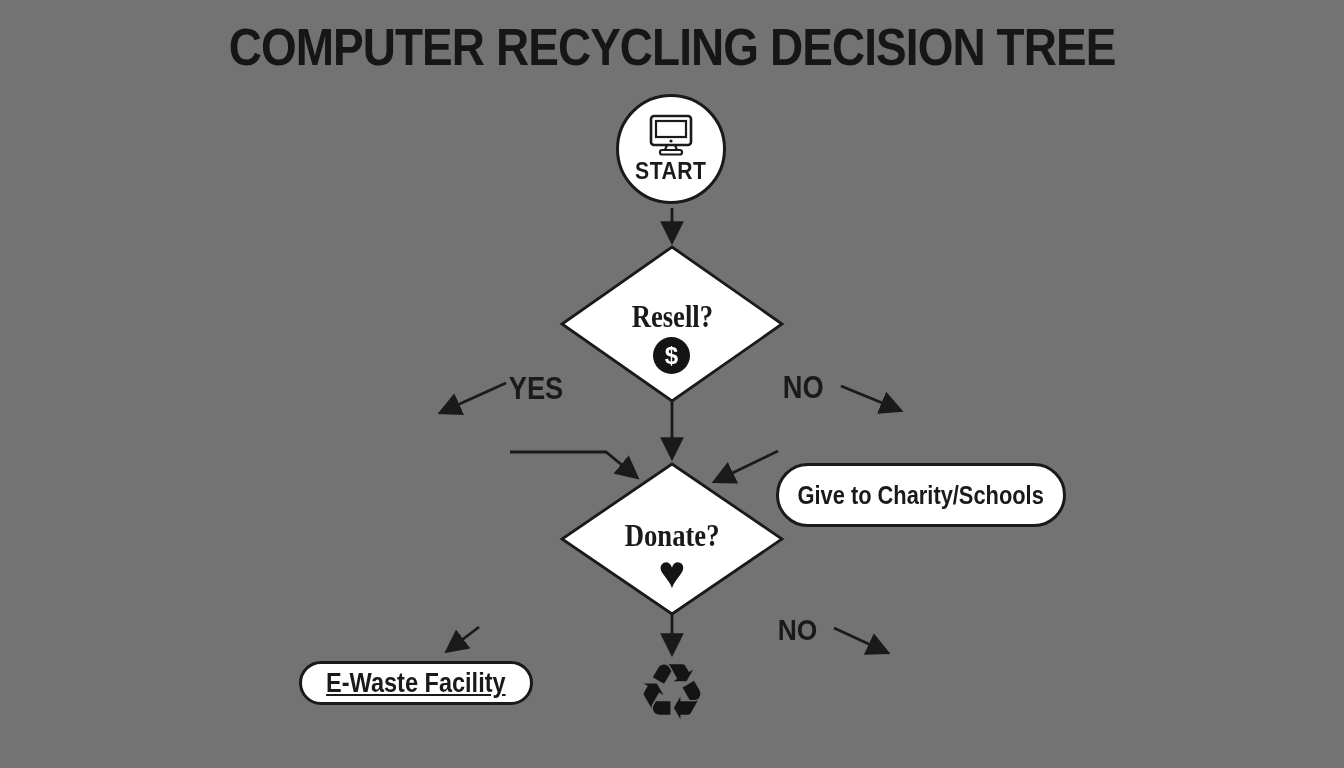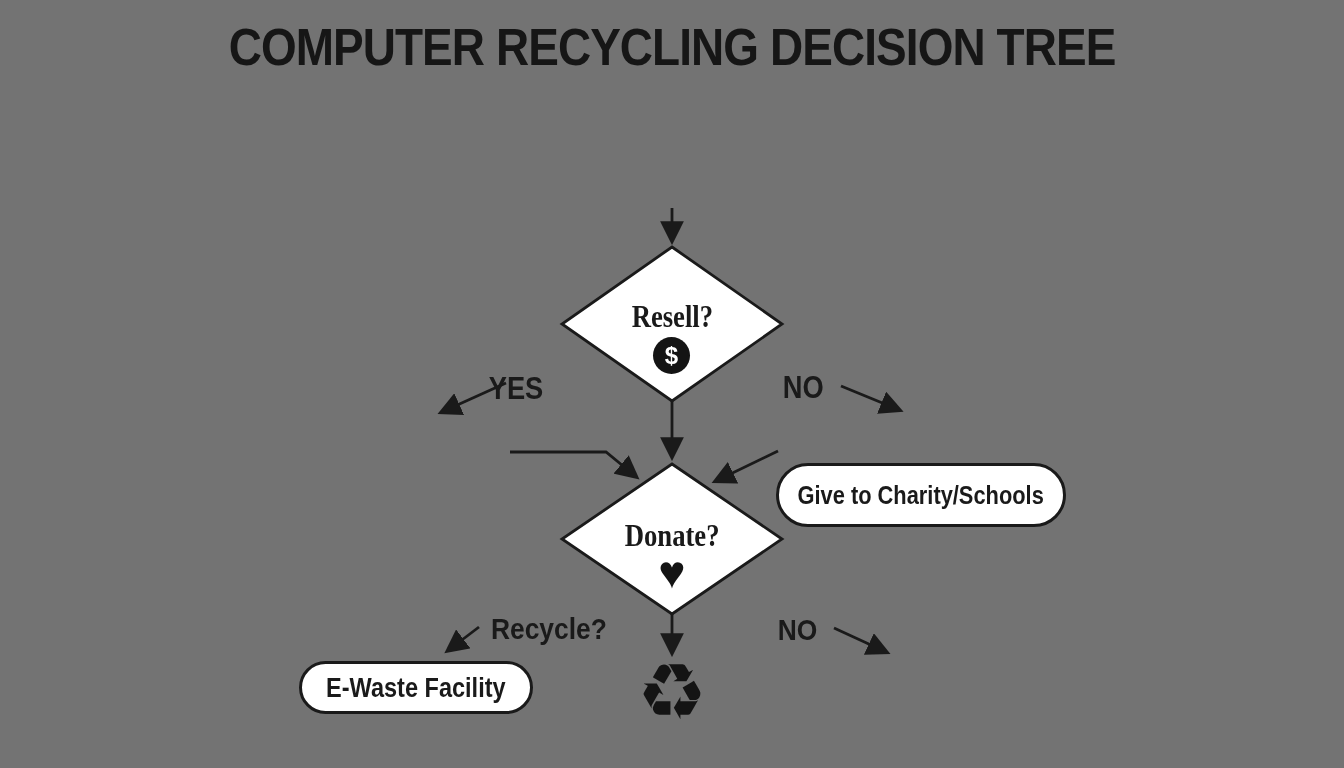--- a/index.html
+++ b/index.html
@@ -59,21 +59,21 @@
   }
   .pill-text {
     font-size: 28px;
     font-weight: bold;
     transform: scaleX(0.84);
   }
   .pill-text.small { font-size: 26px; }
 
   .pill-sell     { left: 293px; top: 422px; width: 217px; height: 59px; }
   .pill-charity  { left: 776px; top: 421px; width: 290px; height: 64px; margin-top: 42px; }
-  .pill-ewaste   { left: 299px; top: 661px; width: 234px; height: 53px; }
+  .pill-ewaste   { left: 299px; top: 661px; width: 234px; height: 44px; text-decoration: underline; }
   .pill-disposal { left: 806px; top: 662px; width: 234px; height: 60px; }
 
   .diamond-label {
     width: 220px;
     text-align: center;
     font-size: 31px;
     font-weight: bold;
     white-space: nowrap;
     font-family: Liberation Serif, serif;
   }
@@ -109,21 +109,21 @@
     line-height: 80px;
     color: #141414;
   }
 
   .edge-label {
     font-weight: bold;
     white-space: nowrap;
     text-align: center;
   }
   .edge-label span { display: inline-block; transform: scaleX(0.88); }
-  .lbl-yes       { left: 476px; top: 371px; width: 80px;  font-size: 31px; }
+  .lbl-yes       { left: 496px; top: 371px; width: 80px;  font-size: 31px; }
   .lbl-no-top    { left: 771px; top: 370px; width: 64px;  font-size: 31px; }
   .lbl-recycle   { left: 483px; top: 612px; width: 124px; font-size: 30px; }
   .lbl-no-bottom { left: 765px; top: 613px; width: 64px;  font-size: 30px; }
 
   .monitor-icon { display: block; }
 </style>
 </head>
 <body>
 
 <div class="canvas">
@@ -152,20 +152,30 @@
     <line x1="479" y1="627" x2="450" y2="649" stroke="#1a1a1a" stroke-width="2.8" marker-end="url(#ah)"></line>
 
     <line x1="834" y1="628" x2="884" y2="651" stroke="#1a1a1a" stroke-width="2.8" marker-end="url(#ah)"></line>
 
     <polygon points="672,247 782,324 672,401 562,324" fill="#ffffff" stroke="#1a1a1a" stroke-width="2.8" stroke-linejoin="miter"></polygon>
     <polygon points="672,464 782,539 672,614 562,539" fill="#ffffff" stroke="#1a1a1a" stroke-width="2.8" stroke-linejoin="miter"></polygon>
   </svg>
 
   <div class="abs node title">COMPUTER RECYCLING DECISION TREE</div>
 
+  <div class="abs node start-circle">
+    <svg class="monitor-icon" width="50" height="44" viewBox="0 0 50 44">
+      <rect x="5" y="3" width="40" height="29" rx="3" fill="none" stroke="#1a1a1a" stroke-width="2.6"></rect>
+      <rect x="10" y="8" width="30" height="16" fill="none" stroke="#1a1a1a" stroke-width="2.2"></rect>
+      <circle cx="25" cy="28" r="1.6" fill="#1a1a1a"></circle>
+      <path d="M21 32 L29 32 L31 37 L19 37 Z" fill="none" stroke="#1a1a1a" stroke-width="2.2" stroke-linejoin="round"></path>
+      <rect x="14" y="37" width="22" height="4.5" rx="2" fill="none" stroke="#1a1a1a" stroke-width="2.2"></rect>
+    </svg>
+    <div class="start-label">START</div>
+  </div>
 
   <div class="abs node diamond-label lbl-resell">
     <span>Resell?</span>
   </div>
   <div class="abs node dollar-badge">
     <span>$</span>
   </div>
 
   <div class="abs node diamond-label lbl-donate">
     <span>Donate?</span>
@@ -180,23 +190,20 @@
   <div class="abs node pill pill-ewaste">
     <span class="pill-text">E-Waste Facility</span>
   </div>
 
   <div class="abs node edge-label lbl-yes">
     <span>YES</span>
   </div>
   <div class="abs node edge-label lbl-no-top">
     <span>NO</span>
   </div>
-  <div class="abs node edge-label lbl-recycle">
-    <span>Recycle?</span>
-  </div>
   <div class="abs node edge-label lbl-no-bottom">
     <span>NO</span>
   </div>
 
   <div class="abs node recycle-glyph">
     <span>♻</span>
   </div>
 
 </div>
 

